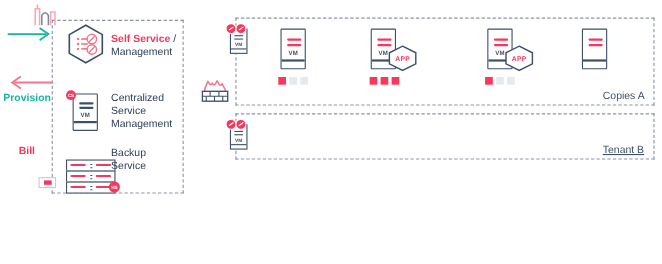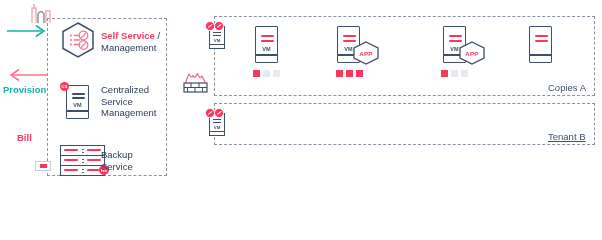--- a/index.html
+++ b/index.html
@@ -196,21 +196,21 @@
       <div class="dot" style="left:21px;top:5.5px;"></div>
       <div class="bar" style="left:26px;top:3.2px;width:14px;"></div>
     </div>
   </div>
   <div class="badge" style="left:99px;top:165px;width:10px;height:10px;">HS</div>
 
   <div class="minibox" style="left:35px;top:161px;width:16px;height:10px;">
     <i></i>
   </div>
 
-  <div class="lbl-multi" style="left:101px;top:149px;">
+  <div class="lbl-multi" style="left:101px;top:134px;">
     <div>Backup</div>
     <div>Service</div>
   </div>
 
   <div class="fw" style="left:181px;top:70px;width:30px;height:25px;">
     <svg width="30" height="25" viewBox="0 0 30 25">
       <path d="M5 13 C5 9 7 7 8 4 C9.5 7 11 8 12 5.5 C13.5 9 15 6 16.5 3.5 C18 7.5 19.5 9 21 6 C22 9.5 24 10 24 13" fill="none" stroke="#f8738c" stroke-width="1.4" stroke-linejoin="round"></path>
       <rect x="3" y="13" width="23" height="9" fill="#fff" stroke="#3d5068" stroke-width="1.2"></rect>
       <line x1="3" y1="17.5" x2="26" y2="17.5" stroke="#3d5068" stroke-width="1"></line>
       <line x1="10" y1="13" x2="10" y2="17.5" stroke="#3d5068" stroke-width="1"></line>

